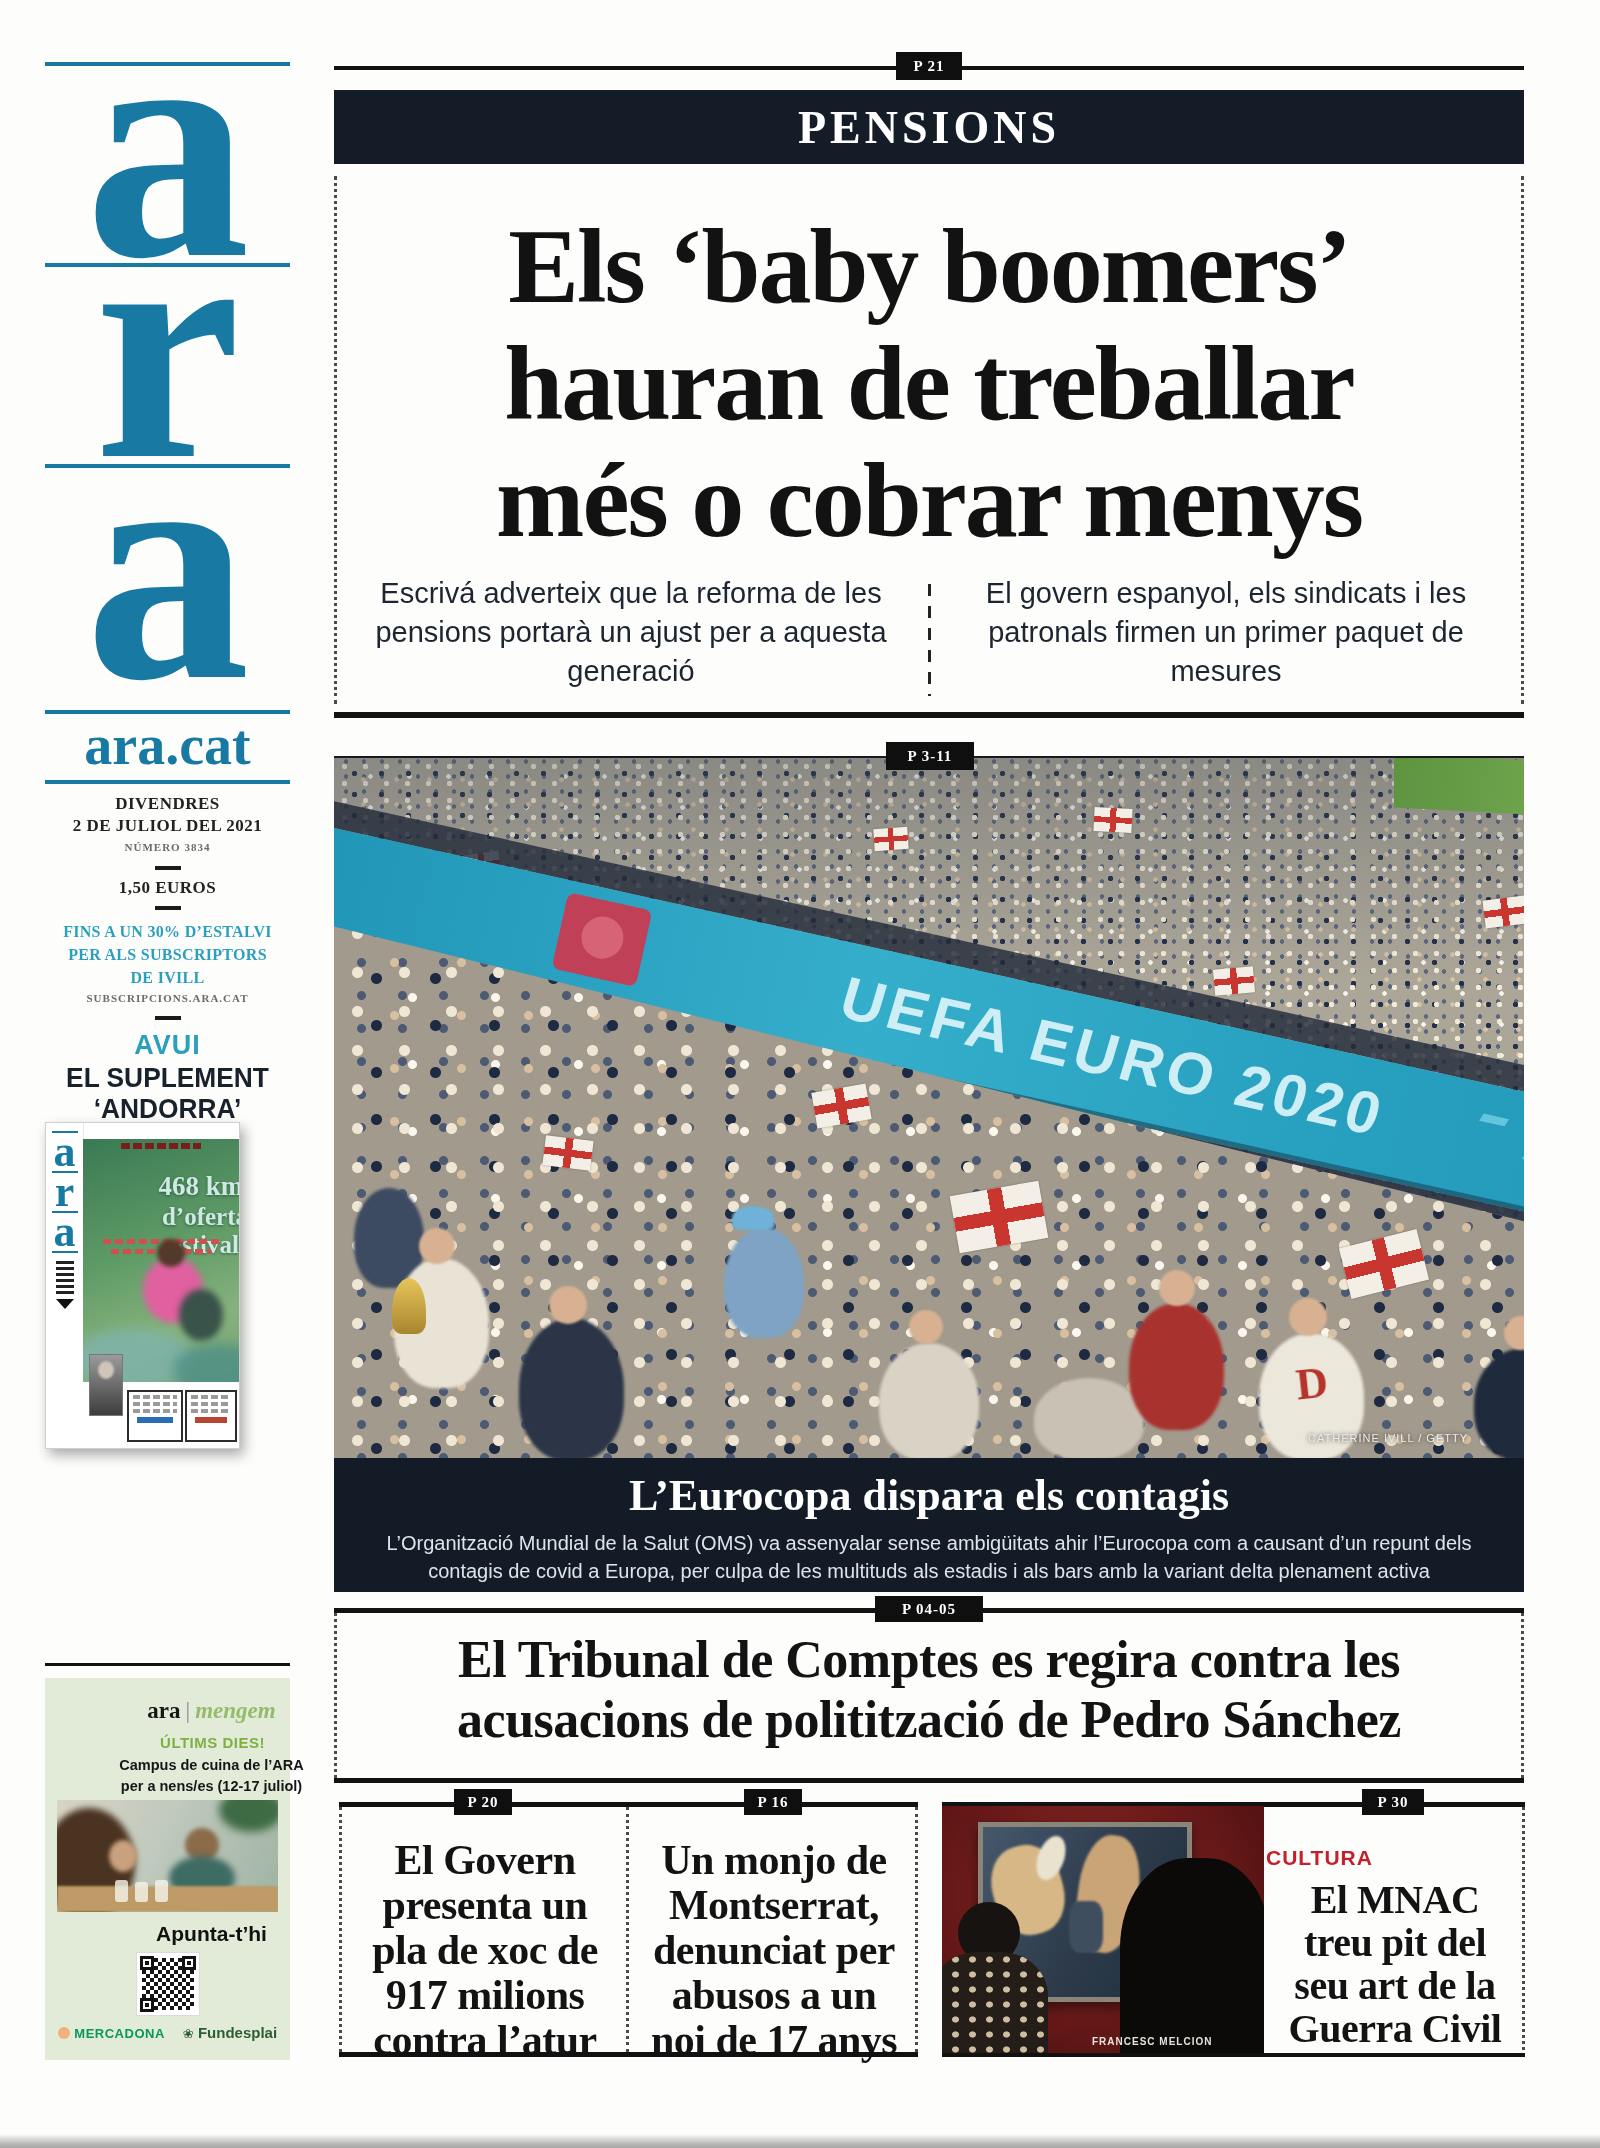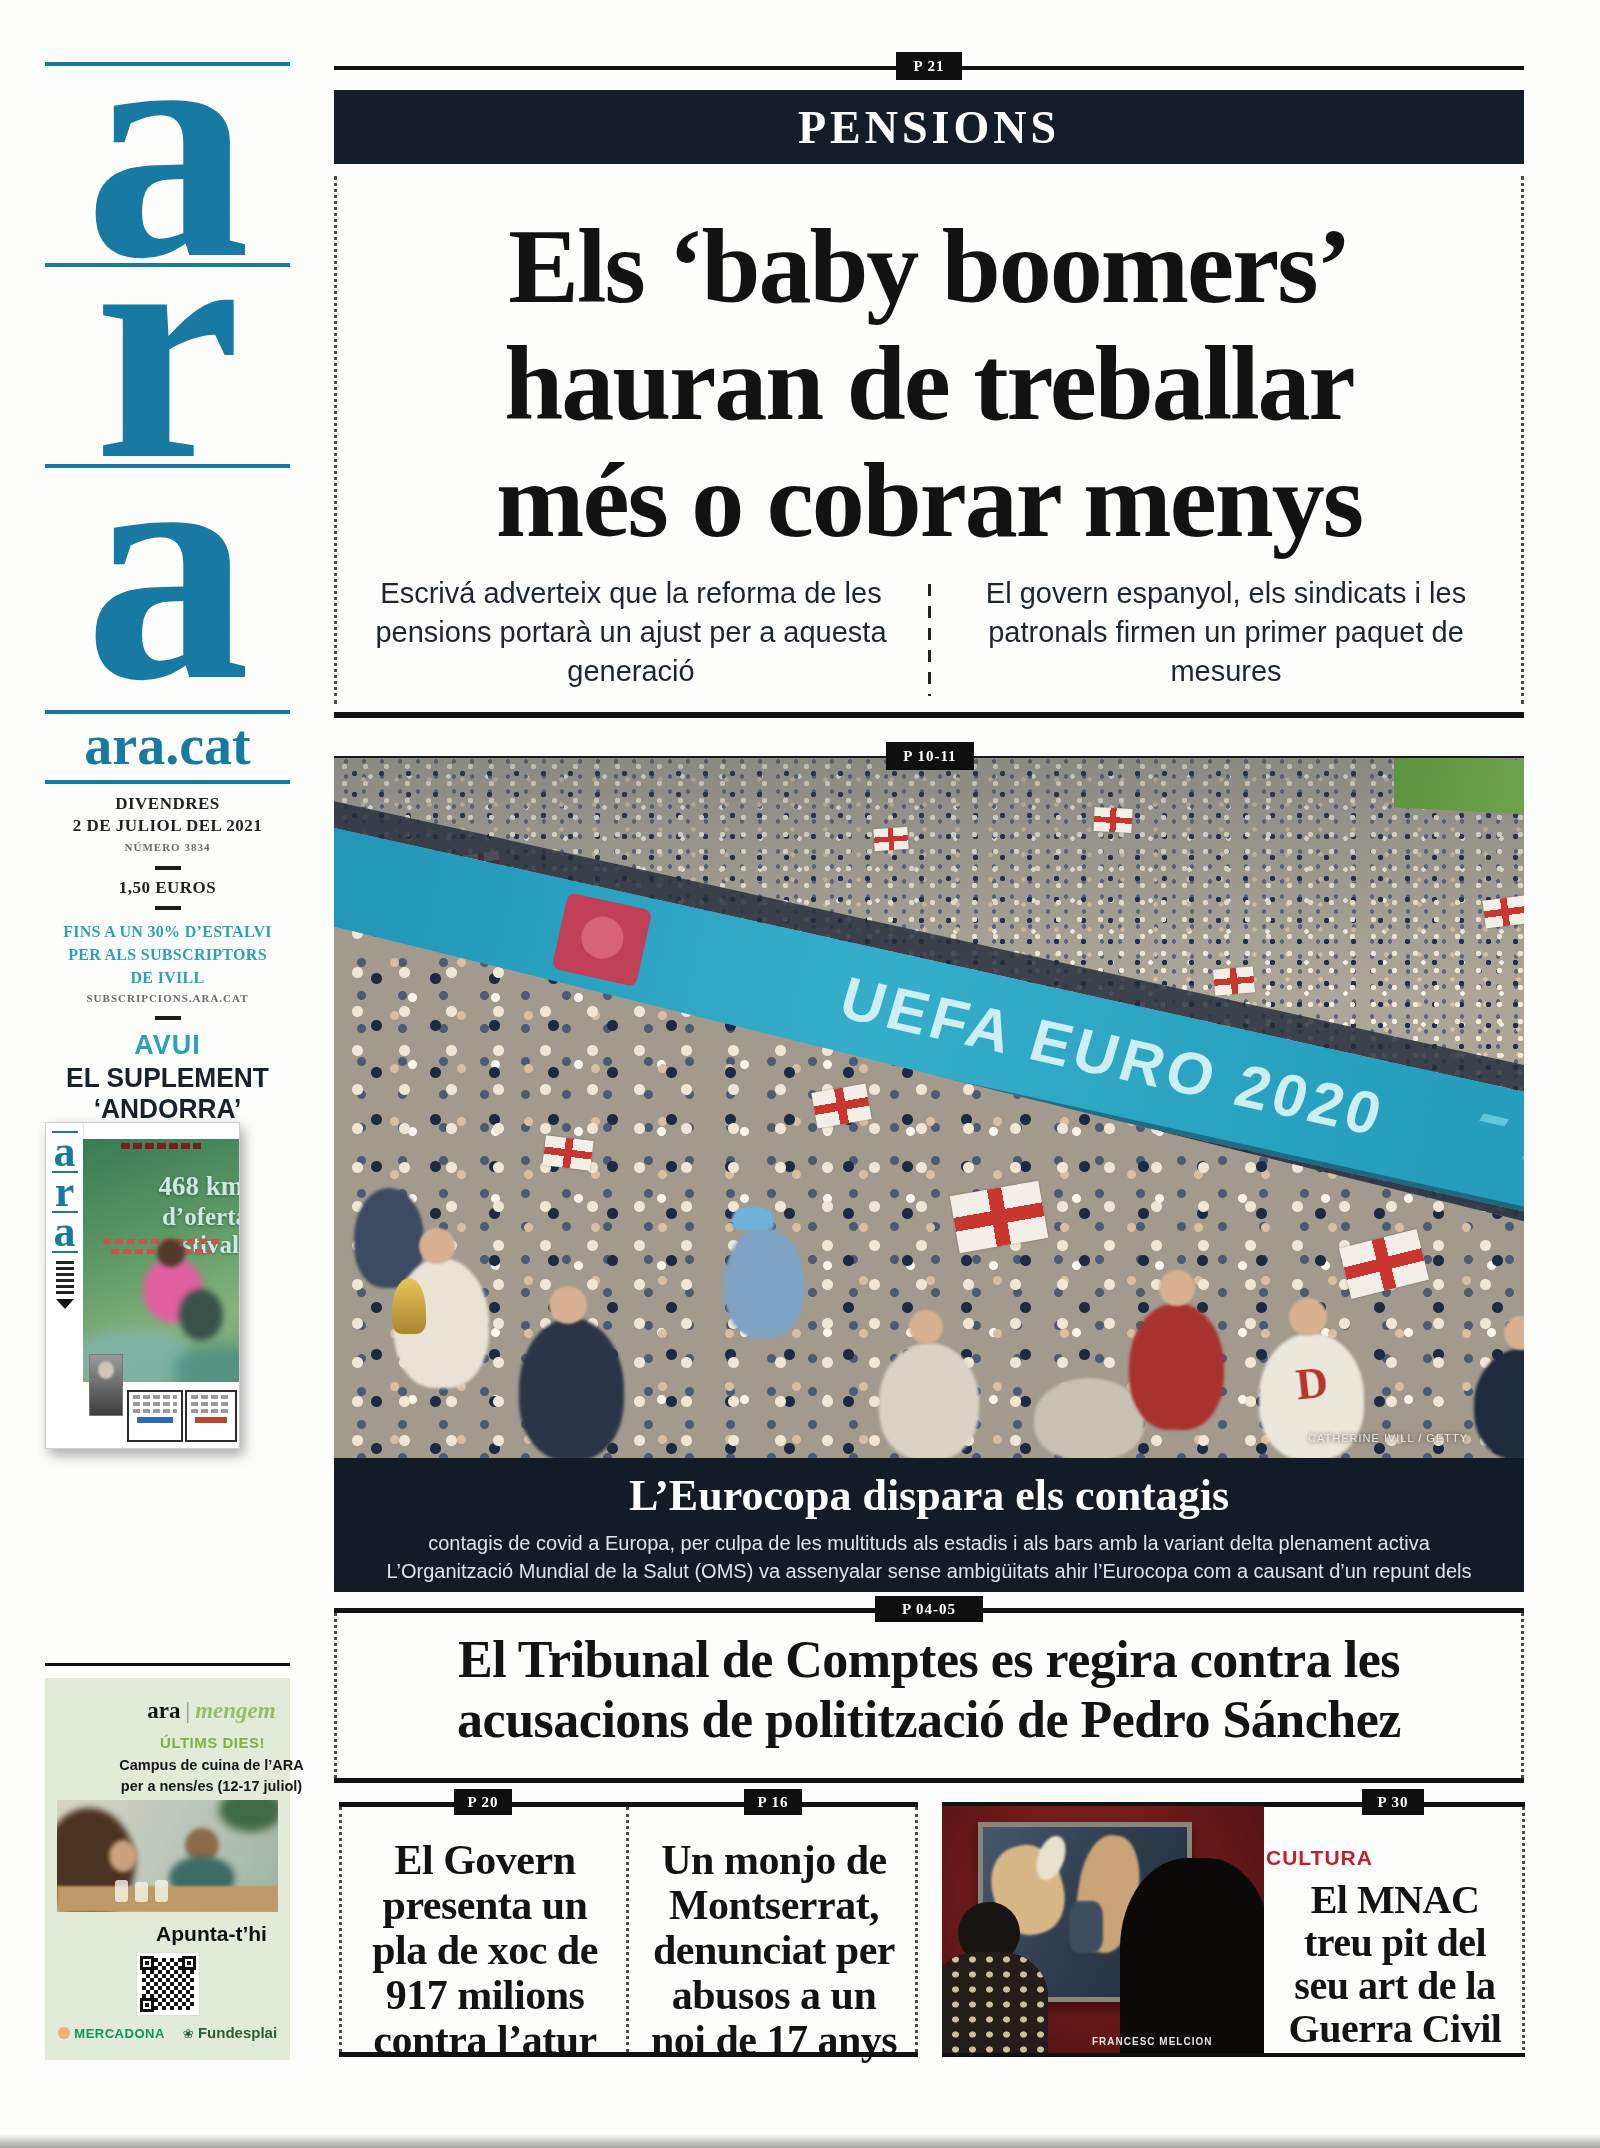--- a/index.html
+++ b/index.html
@@ -269,21 +269,21 @@
     <span style="display:block">hauran de treballar</span>
     <span style="display:block">més o cobrar menys</span>
   </div>
 
   <div class="subhead" style="left:351px">Escrivá adverteix que la reforma de les pensions portarà un ajust per a aquesta generació</div>
   <div class="vdash"></div>
   <div class="subhead" style="left:946px">El govern espanyol, els sindicats i les patronals firmen un primer paquet de mesures</div>
 
   <div class="hrule" style="left:334px;top:712px;width:1190px;height:6px"></div>
 
-  <div class="ptag" style="left:886px;top:742px;width:88px;height:28px">P 10-11</div>
+  <div class="ptag" style="left:886px;top:742px;width:88px;height:28px">P 3-11</div>
 
   <div class="photo">
     <div class="speck1"></div>
     <div class="shade-top"></div>
     <div class="abs" style="left:1060px;top:0;width:170px;height:54px;background:linear-gradient(100deg,#5e9340,#71a84e);transform:skewY(3deg)"></div>
 
     <div class="flag" style="left:130px;top:95px;width:36px;height:24px;transform:rotate(-8deg)"></div>
     <div class="flag" style="left:320px;top:150px;width:40px;height:26px;transform:rotate(6deg)"></div>
     <div class="flag" style="left:540px;top:70px;width:34px;height:22px;transform:rotate(-4deg)"></div>
     <div class="flag" style="left:760px;top:50px;width:38px;height:24px;transform:rotate(3deg)"></div>
@@ -332,22 +332,22 @@
     <div class="head" style="left:825px;top:512px;width:36px;height:36px"></div>
     <div class="head" style="left:955px;top:540px;width:38px;height:38px"></div>
     <div class="head" style="left:1170px;top:558px;width:34px;height:34px"></div>
 
     <div class="credit-photo">CATHERINE IVILL / GETTY</div>
   </div>
 
   <div class="caption">
     <div class="caption-title">L’Eurocopa dispara els contagis</div>
     <div class="caption-deck">
+      <div>L’Organització Mundial de la Salut (OMS) va assenyalar sense ambigüitats ahir l’Eurocopa com a causant d’un repunt dels</div>
       <div>contagis de covid a Europa, per culpa de les multituds als estadis i als bars amb la variant delta plenament activa</div>
-      <div>L’Organització Mundial de la Salut (OMS) va assenyalar sense ambigüitats ahir l’Eurocopa com a causant d’un repunt dels</div>
     </div>
   </div>
 
   <div class="hrule" style="left:334px;top:1608px;width:1190px;height:5px"></div>
   <div class="ptag" style="left:875px;top:1596px;width:108px;height:26px">P 04-05</div>
   <div class="vdot" style="left:334px;top:1613px;height:165px"></div>
   <div class="vdot" style="left:1521px;top:1613px;height:165px"></div>
   <div class="trib-headline">
     <span style="display:block">El Tribunal de Comptes es regira contra les</span>
     <span style="display:block">acusacions de politització de Pedro Sánchez</span>

